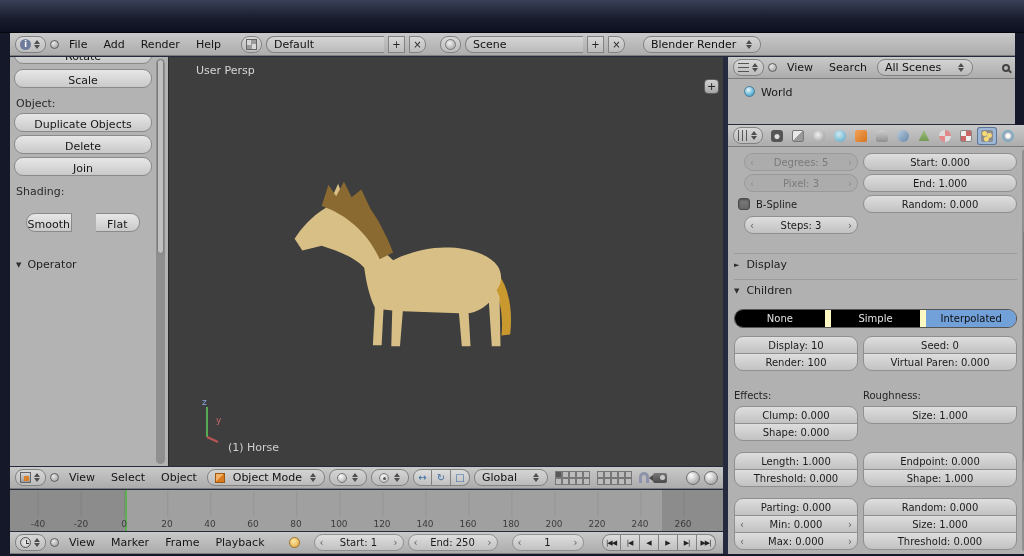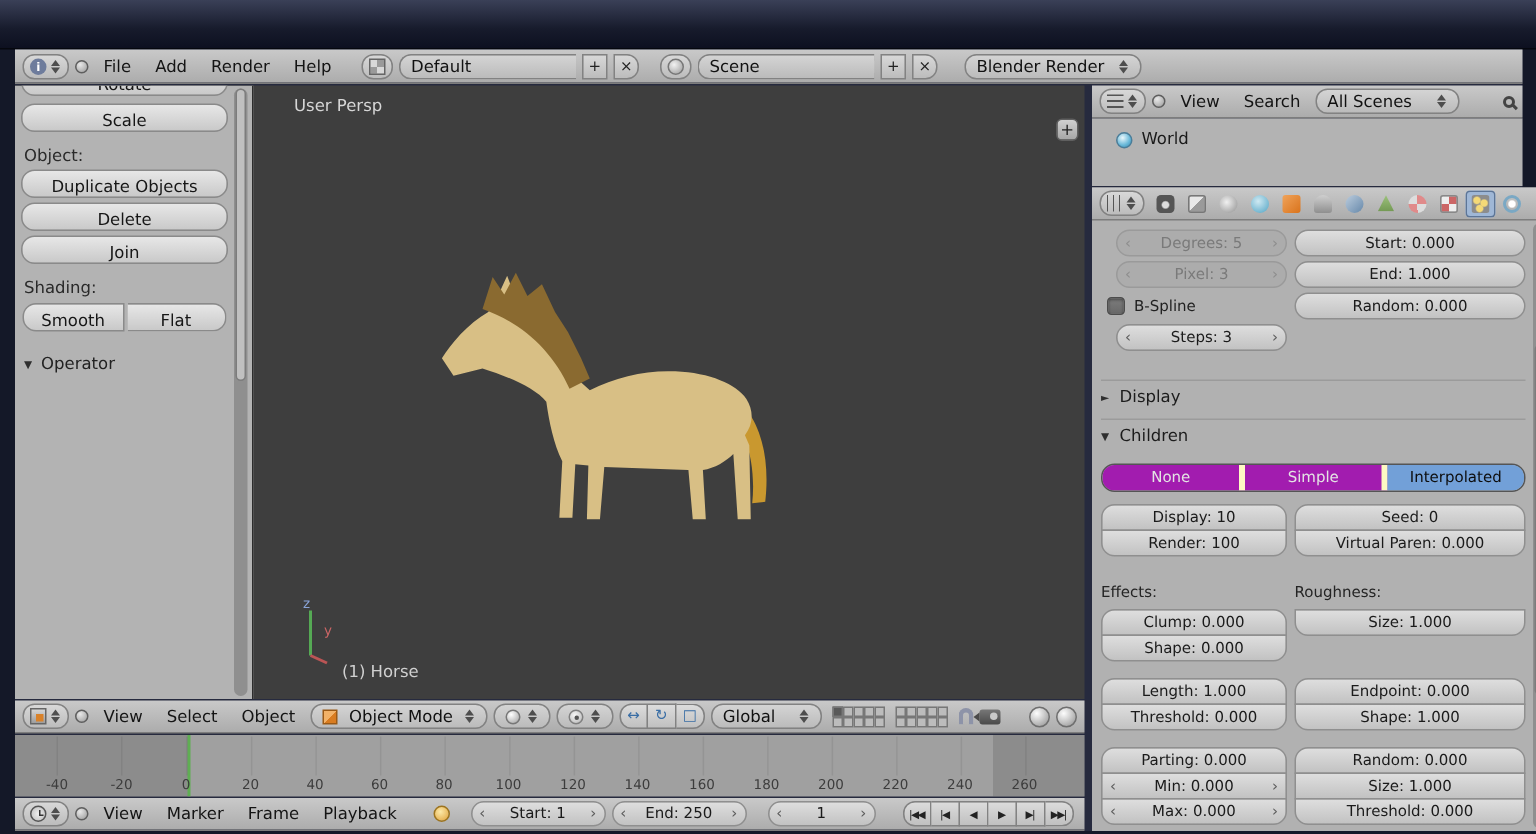--- a/index.html
+++ b/index.html
@@ -43,21 +43,21 @@
 .outliner-hdr{position:absolute;left:0;top:0;width:287px;height:22px}
 .outliner-body{position:absolute;left:0;top:22px;width:287px;height:45px;background:#b3b3b3}
 .props{position:absolute;left:0;top:68px;width:303px;height:429px;background:#b1b1b1}
 
 .toolshelf{position:absolute;left:0;top:0;width:159px;height:409px;background:#b3b3b3;border-right:1px solid #2c2c2c}
 .tbtn{height:19px;margin:3px 16px 3px 4px;background:linear-gradient(#e7e7e7,#c9c9c9);border:1px solid #8a8a8a;border-radius:9px;display:flex;align-items:flex-end;justify-content:center;font-size:11px;color:#161616}
 .tbtn-clip{height:9px;overflow:hidden;margin:0 16px 0 4px}
 .tbtn-clip .tbtn{margin:-12px 0 0 0}
 .tslabel{margin:9px 4px 1px 6px;font-size:11px;color:#2a2a2a}
 .tbtn-row{display:flex;margin:3px 16px 3px 4px}
-.tbtn-row .tbtn{flex:1;margin:1px;border-radius:9px 0 0 9px}
+.tbtn-row .tbtn{flex:1;margin:12px;border-radius:9px 0 0 9px}
 .tbtn-row .tbtn+.tbtn{border-radius:0 9px 9px 0;border-left:none}
 .op{display:flex;align-items:center;gap:6px;margin:14px 6px;color:#222}
 .tri{font-size:7px;color:#2e2e2e}
 .ts-scroll{position:absolute;right:3px;top:2px;bottom:2px;width:9px;border-radius:5px;background:#8f8f8f}
 .ts-thumb{position:absolute;left:1px;right:1px;top:0;height:195px;border-radius:5px;background:#c0c0c0;border:1px solid #7c7c7c}
 
 .vp-viewlabel{position:absolute;left:186px;top:7px;color:#d6d6d6;font-size:11px}
 .vp-objlabel{position:absolute;left:218px;top:384px;color:#d0d0d0;font-size:11px}
 .nplus{position:absolute;right:4px;top:22px;width:15px;height:15px;border-radius:4px;background:linear-gradient(#d0d0d0,#a6a6a6);border:1px solid #5f5f5f;color:#222;display:flex;align-items:center;justify-content:center;font-size:11px}
 .horse{position:absolute;left:273px;top:108px}
@@ -81,21 +81,21 @@
 .camico::after{content:"";position:absolute;right:2px;top:2px;width:5px;height:5px;border-radius:50%;background:#c9c9c9}
 .camico::before{content:"";position:absolute;left:-4px;top:2px;border-top:3px solid transparent;border-bottom:3px solid transparent;border-right:4px solid #4a4a4a}
 .rnd{width:14px;height:14px;border-radius:50%;background:radial-gradient(circle at 35% 30%,#fdfdfd,#8e8e8e);border:1px solid #6f6f6f}
 
 .tl-zone{position:absolute;top:0;bottom:0;background:rgba(0,0,0,.12)}
 .tl-frameline{position:absolute;top:0;bottom:0;left:115px;width:2px;background:#5fae53}
 .tl-num{position:absolute;bottom:2px;transform:translateX(-50%);font-size:9px;color:#3c3c3c}
 .tl-num::before{content:"";position:absolute;left:50%;bottom:12px;width:1px;height:26px;background:rgba(0,0,0,.07)}
 .clockico{width:11px;height:11px;border-radius:50%;background:radial-gradient(circle at 40% 35%,#fce9a8,#e0a23a);border:1px solid #9c7420}
 
-.worldrow{display:flex;align-items:flex-end;gap:6px;padding:7px 0 0 16px}
+.worldrow{display:flex;align-items:flex-start;gap:6px;padding:7px 0 0 16px}
 .globe{width:11px;height:11px;border-radius:50%;background:radial-gradient(circle at 38% 32%,#eaf7fb,#66b7d8 60%,#3f88ab);border:1px solid #4a7d99}
 .mag{width:8px;height:8px;border:2px solid #444;border-radius:50%;position:relative;margin-left:2px}
 .mag::after{content:"";position:absolute;width:5px;height:2px;background:#444;transform:rotate(45deg);right:-4px;bottom:-2px}
 .ptabs{display:flex;gap:1px;align-items:center}
 .ptab{width:20px;height:18px;display:flex;align-items:center;justify-content:center;border-radius:3px;flex:0 0 auto}
 .ptab.sel{background:#9fb7d6;box-shadow:inset 0 0 0 1px #5d7596}
 .pico{width:12px;height:12px;border-radius:2px}
 .ic-render{background:radial-gradient(circle at 50% 55%,#ddd 0 2px,#555 3px);border-radius:3px}
 .ic-layers{background:linear-gradient(135deg,#e8e8e8 50%,#9a9a9a 50%);border:1px solid #777}
 .ic-scene{background:radial-gradient(circle at 40% 40%,#f0f0f0,#8f8f8f);border-radius:50%}
@@ -118,21 +118,21 @@
 .nbtn.disabled{background:#acacac;color:#7a7a7a;border-color:#9a9a9a}
 .nbtn.disabled::before,.nbtn.disabled::after{color:#8e8e8e}
 .nbtn.indent{margin-left:10px}
 .grp .nbtn{border-radius:0;margin-top:-1px}
 .grp .nbtn:first-child{border-radius:9px 9px 0 0;margin-top:0}
 .grp .nbtn:last-child{border-radius:0 0 9px 9px}
 .chk{width:12px;height:12px;border-radius:3px;background:linear-gradient(#7c7c7c,#696969);border:1px solid #4c4c4c;box-shadow:inset 0 1px 2px rgba(0,0,0,.4);flex:0 0 auto}
 .chkrow{display:flex;align-items:center;gap:6px;height:18px;font-size:10px;color:#1f1f1f}
 .phead{display:flex;align-items:center;gap:7px;height:22px;margin-bottom:4px;border-top:1px solid #9b9b9b;color:#1c1c1c;font-size:11px}
 .seg{display:flex;height:19px;border:1px solid #555;border-radius:9px;overflow:hidden;margin:8px 0}
-.seg>div{flex:1;display:flex;align-items:center;justify-content:center;font-size:10px;background:#a21caf;color:#e4e4e4;border-right:4px solid #fef9c3}
+.seg>div{flex:1;display:flex;align-items:center;justify-content:center;font-size:10px;background:#000000;color:#e4e4e4;border-right:6px solid #fef9c3}
 .seg>div:last-child{border-right:none}
 .seg>div.sel{background:#72a0d8;color:#0d0d0d}
 .flabel{font-size:10px;color:#242424;height:16px;display:flex;align-items:center}
 .sp16{height:16px}.sp5{height:5px}.sp8{height:8px}
 .pscroll{position:absolute;right:1px;top:24px;bottom:2px;width:8px;border-radius:4px;background:#8f8f8f}
 .pthumb{position:absolute;left:1px;right:1px;top:20%;height:58%;border-radius:4px;background:#c0c0c0;border:1px solid #7c7c7c}
 .spacer{flex:1}
 </style>
 </head>
 <body>

